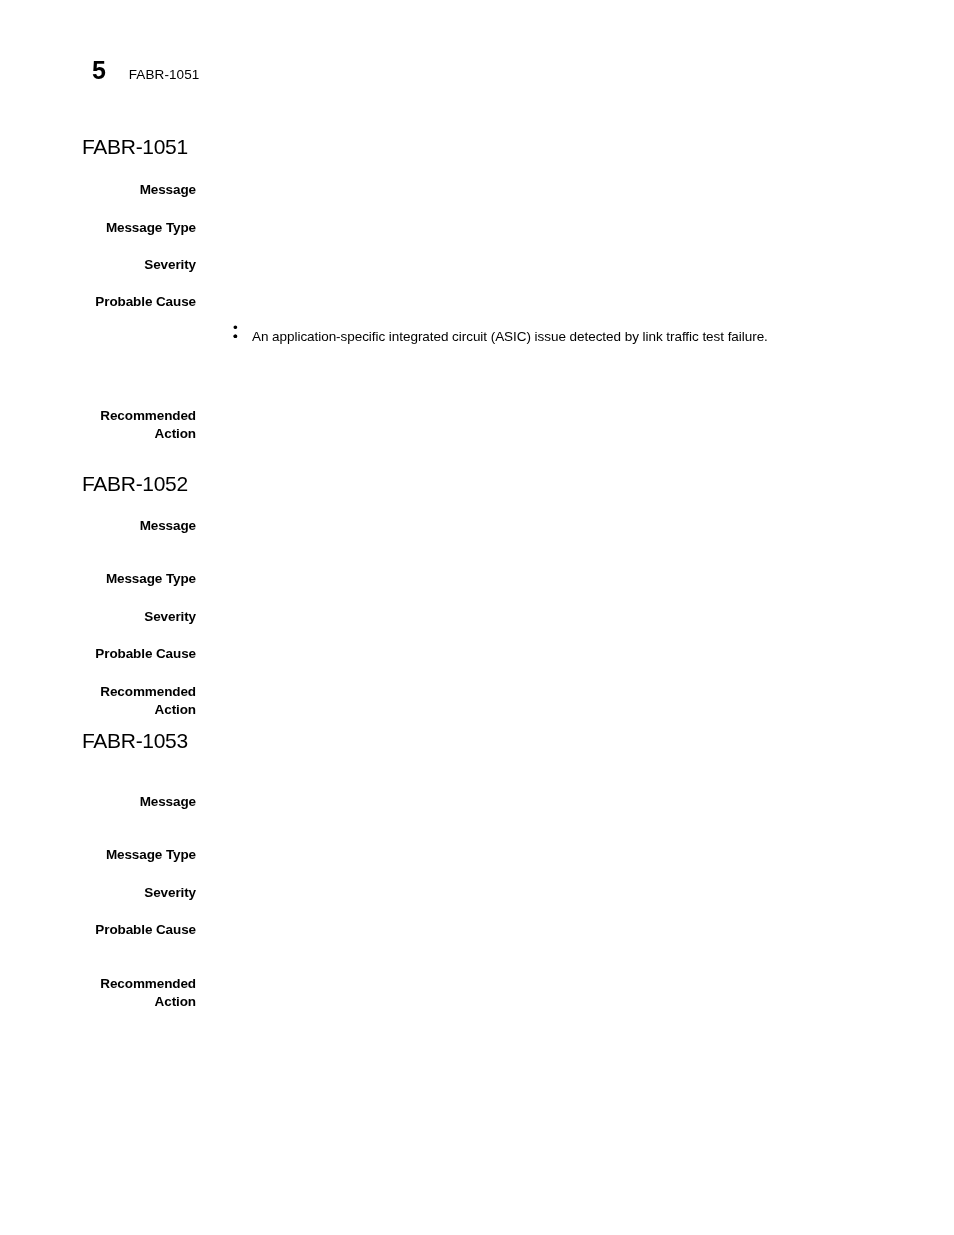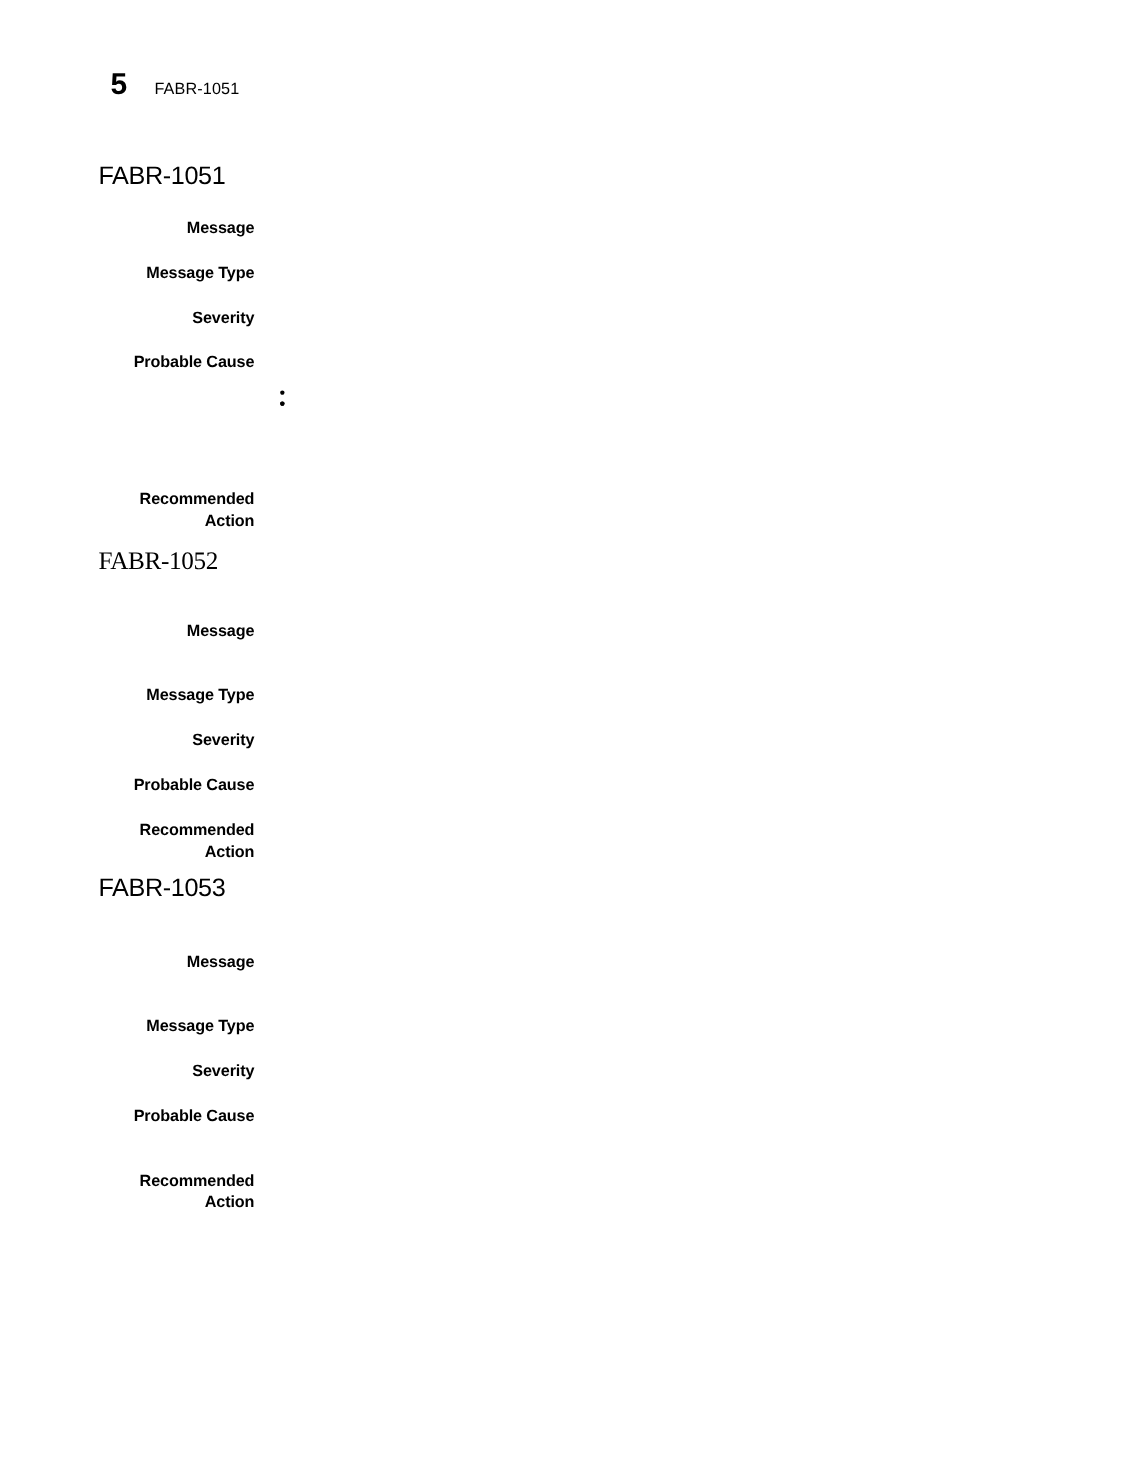--- a/index.html
+++ b/index.html
@@ -77,21 +77,20 @@
   .def-label {
     position: absolute;
     left: 0;
     width: 196px;
     text-align: right;
     font-size: 13.5px;
     font-weight: bold;
     line-height: 18px;
     letter-spacing: -0.1px;
     color: #000000;
-    padding-left: 16px;
   }
   .def-value {
     position: absolute;
     left: 233px;
     width: 700px;
     font-size: 13.5px;
     font-weight: normal;
     line-height: 18px;
     color: #000000;
     min-height: 1px;
@@ -156,25 +155,25 @@
           <div class="def-value"></div>
         </div>
         <div class="def-row" style="top: 407px;">
           <div class="def-label" style="white-space: pre-line;">Recommended
 Action</div>
           <div class="def-value"></div>
         </div>
         <ul class="bullet-list" style="top: 320px;">
           <li class="bullet-item"><span class="bullet-dot">•</span></li>
           <li class="bullet-item"><span class="bullet-dot">•</span></li>
-          <li class="bullet-item"><span class="bullet-dot">•</span></li>
+          <li class="bullet-item"><span class="bullet-dot">•</span><span>An application-specific integrated circuit (ASIC) issue detected by link traffic test failure.</span></li>
         </ul>
       </div>
       <div class="section" style="top: 0px;">
-        <div class="section-heading" style="top: 457px; font-family: Liberation Serif, serif;">FABR-1052</div>
+        <div class="section-heading" style="top: 473px;">FABR-1052</div>
         <div class="def-row" style="top: 517px;">
           <div class="def-label">Message</div>
           <div class="def-value"></div>
         </div>
         <div class="def-row" style="top: 570px;">
           <div class="def-label">Message Type</div>
           <div class="def-value"></div>
         </div>
         <div class="def-row" style="top: 608px;">
           <div class="def-label">Severity</div>

